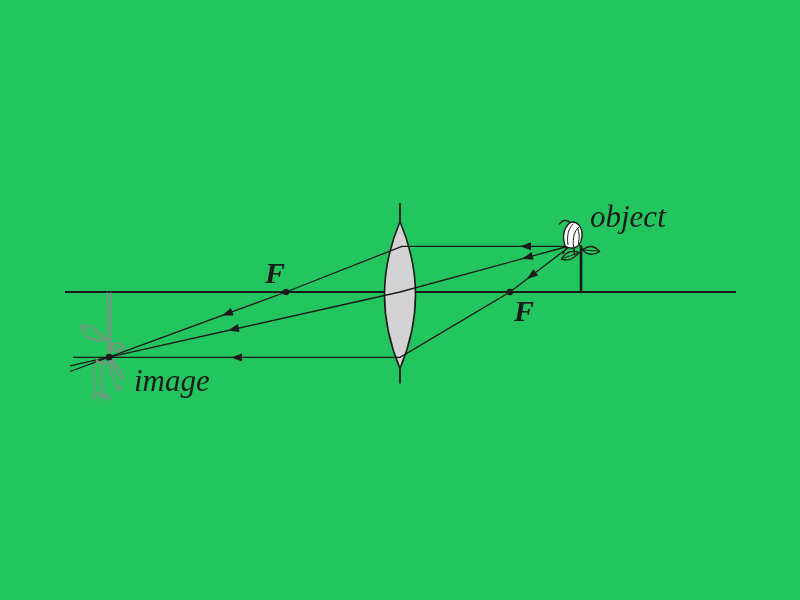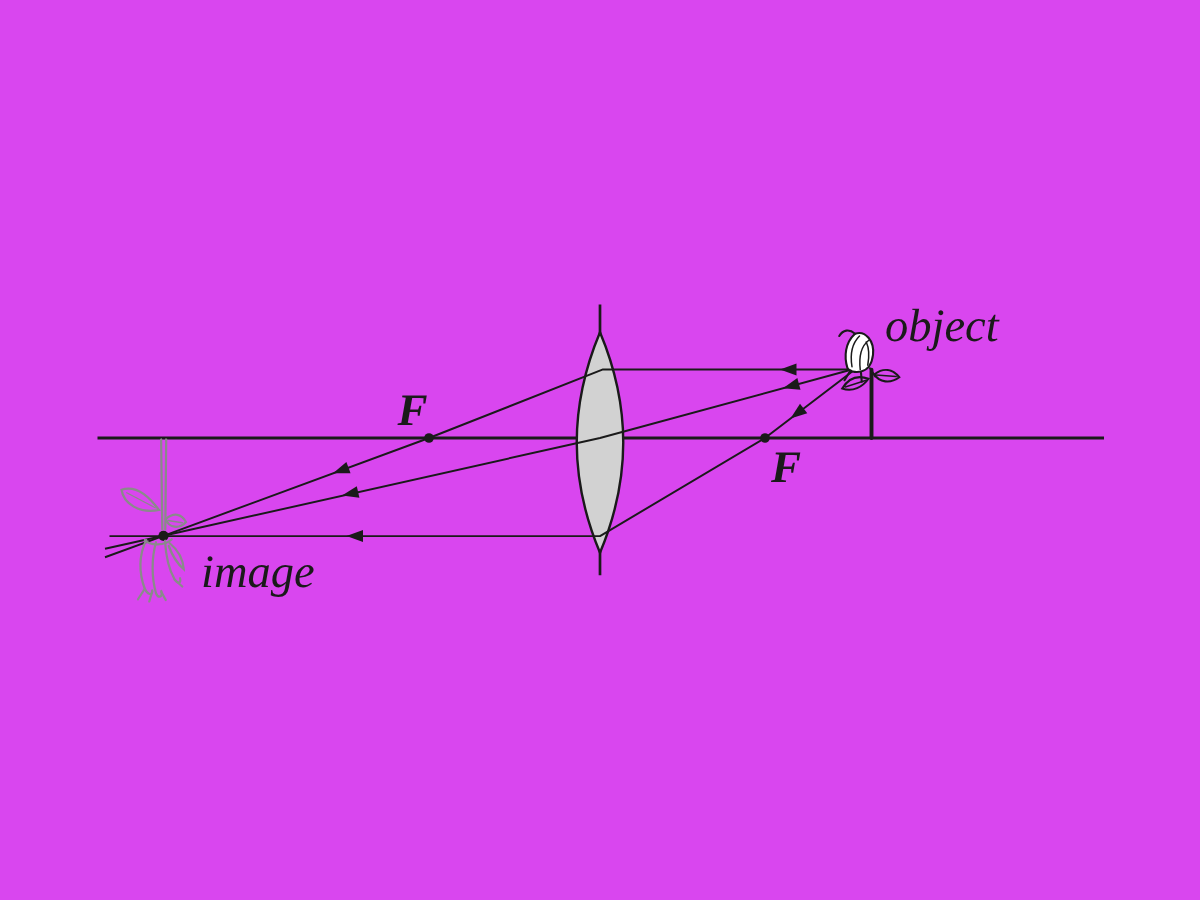--- a/index.html
+++ b/index.html
@@ -4,21 +4,21 @@
 <style>
   html, body {
     margin: 0;
     padding: 0;
     background: #ffffff;
   }
   .canvas {
     position: relative;
     width: 800px;
     height: 600px;
-    background: #d946ef;
+    background: #22c55e;
     overflow: hidden;
     font-family: "Liberation Serif", "DejaVu Serif", serif;
   }
   svg { display: block; }
   .ray { fill: none; stroke-width: 1.3; stroke-linejoin: round; }
   .axis-line { stroke-width: 2; }
   .label-italic {
     font-family: "Liberation Serif", "DejaVu Serif", serif;
     font-style: italic;
     font-size: 31px;

